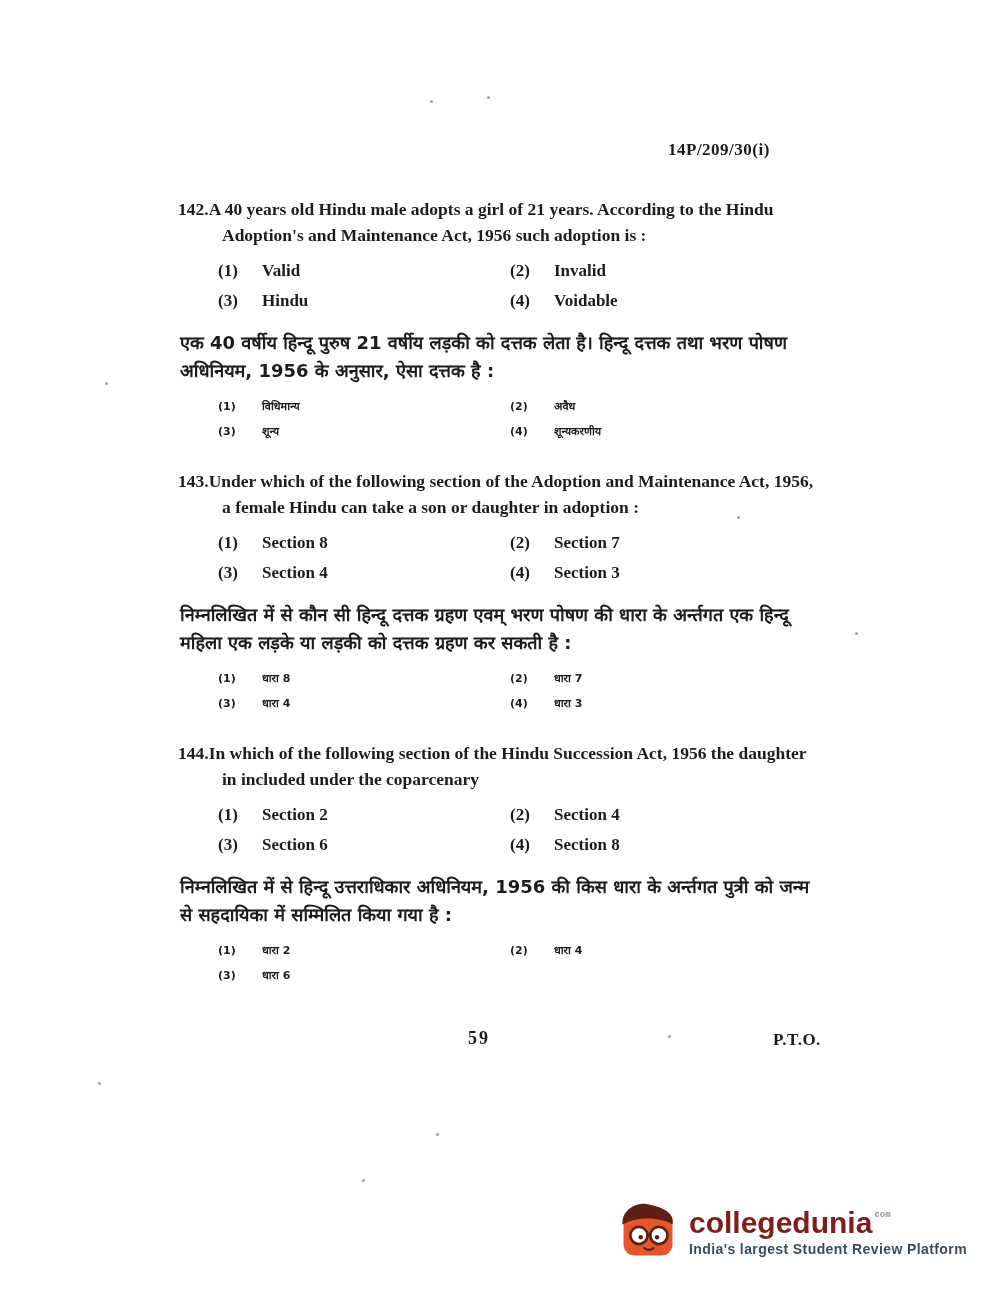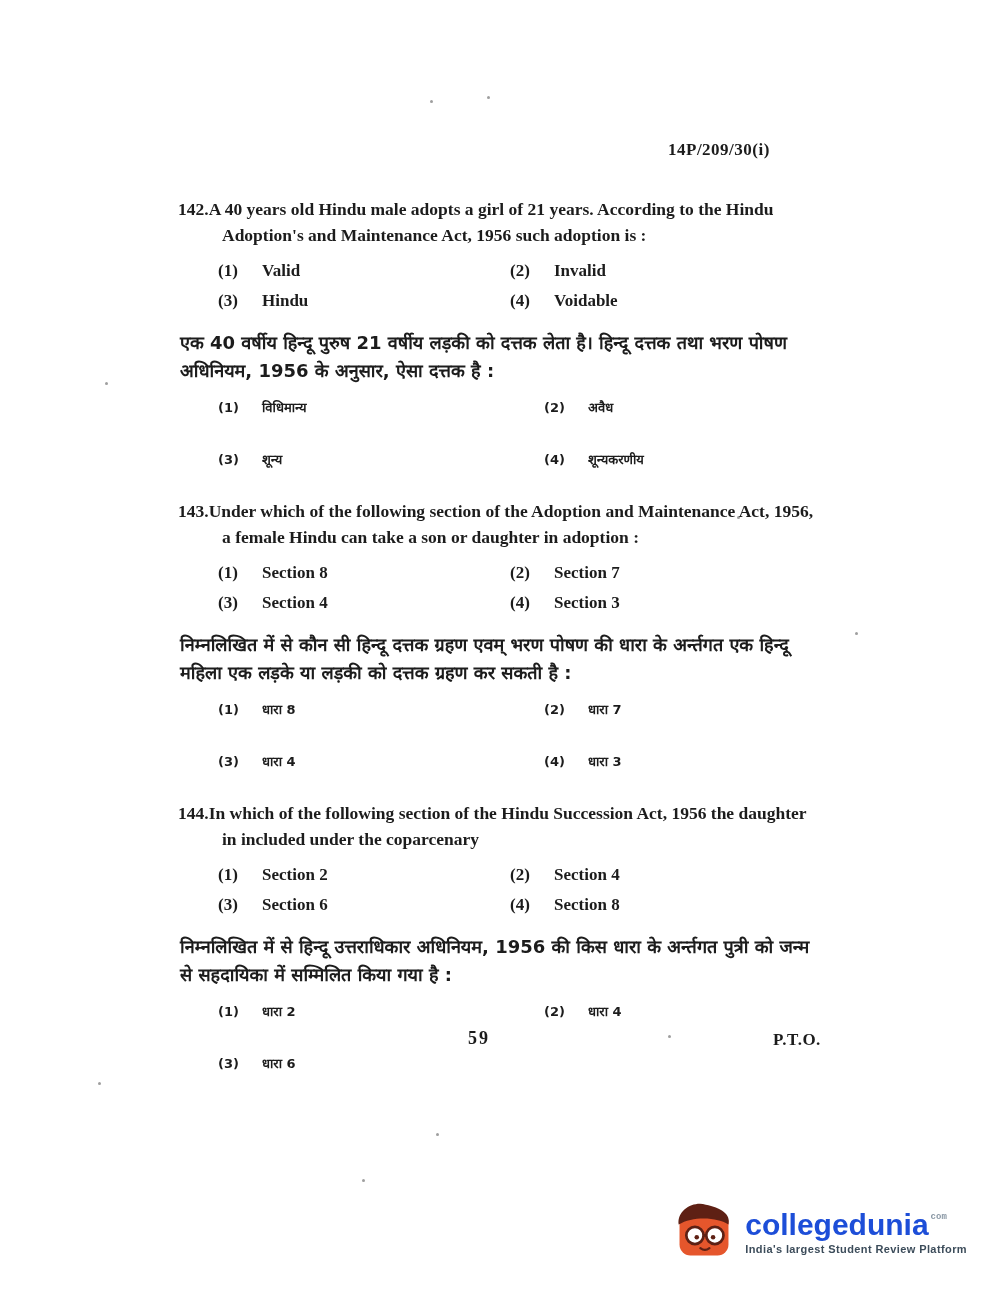--- a/index.html
+++ b/index.html
@@ -21,45 +21,45 @@
   }
   .q-num{font-weight:700;}
   .q-hi{
     margin:6px 0 12px 2px;font-weight:700;font-size:18px;line-height:1.6;
     font-family:"DejaVu Sans","Liberation Sans",sans-serif;
   }
   .opts{
     display:grid;grid-template-columns:292px auto;row-gap:10px;
     margin:8px 0 18px 40px;font-weight:700;font-size:17px;
   }
-  .opts.hi{font-family:"DejaVu Sans","Liberation Sans",sans-serif;font-size:13px;gap:34px;}
+  .opts.hi{font-family:"DejaVu Sans","Liberation Sans",sans-serif;font-size:11px;}
   .opt-num{display:inline-block;width:44px;}
   .footer-page-num{
     position:absolute;top:1028px;left:468px;font-weight:700;font-size:18px;letter-spacing:2px;
   }
   .footer-pto{
     position:absolute;top:1030px;left:745px;font-weight:700;font-size:17px;letter-spacing:.5px;margin-left:28px;
   }
   
   .logo{
     position:absolute;right:26px;bottom:40px;display:flex;align-items:center;gap:12px;
   }
   .logo .wordwrap{display:flex;flex-direction:column;}
   .brandline{display:flex;align-items:flex-start;}
   .brand{
     font-family:"Liberation Sans","DejaVu Sans",sans-serif;
-    font-size:30px;font-weight:700;color:#1d4ed8;line-height:1;
+    font-size:30px;font-weight:700;color:#7f1d1d;line-height:1;
   }
   .brand-suffix{
     font-family:Liberation Mono, monospace;
     font-size:9px;font-weight:700;color:#8a98a5;margin-left:2px;margin-top:2px;
   }
   .tagline{
     font-family:"Liberation Sans","DejaVu Sans",sans-serif;
-    font-size:11px;font-weight:700;color:#3c4c5a;letter-spacing:.4px;margin-top:3px;
+    font-size:14px;font-weight:700;color:#3c4c5a;letter-spacing:.4px;margin-top:3px;
   }
   
   .dot{position:absolute;width:3px;height:3px;border-radius:50%;background:rgba(40,40,40,.45);}
 </style>
 </head>
 <body>
 
 <div class="page">
 
   <div class="paper-code">14P/209/30(i)</div>

